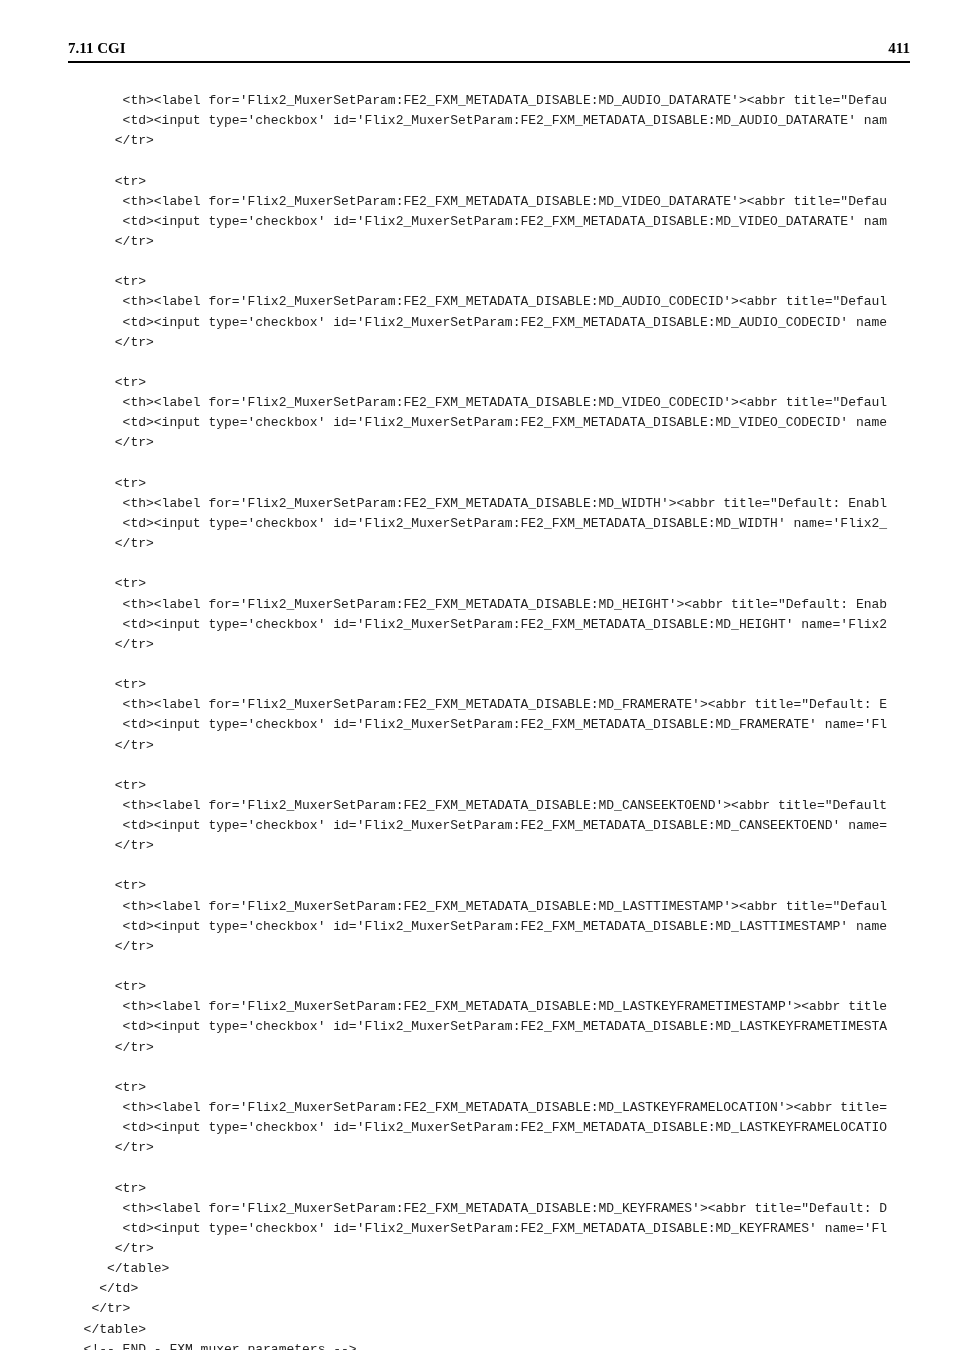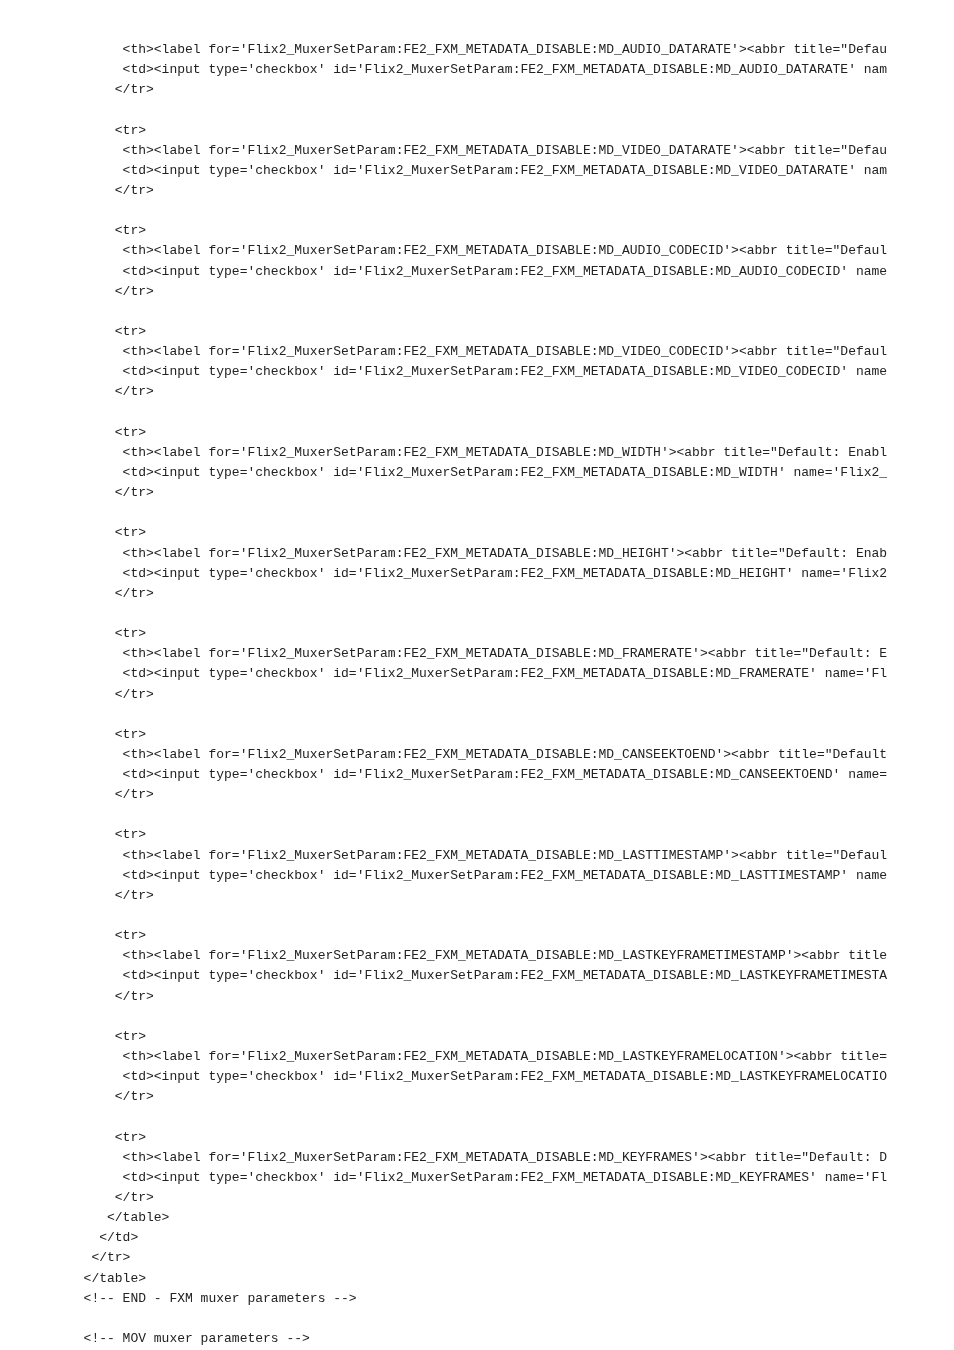--- a/index.html
+++ b/index.html
@@ -51,20 +51,24 @@
     font-size: 10px;
     font-weight: bold;
     color: #000;
   }
 </style>
 </head>
 <body>
 
 <div class="page">
 
+  <div class="header">
+    <span class="header-left">7.11 CGI</span>
+    <span class="header-right">411</span>
+  </div>
 
   <div class="code-block" id="code-block">       &lt;th&gt;&lt;label for='Flix2_MuxerSetParam:FE2_FXM_METADATA_DISABLE:MD_AUDIO_DATARATE'&gt;&lt;abbr title="Defau
        &lt;td&gt;&lt;input type='checkbox' id='Flix2_MuxerSetParam:FE2_FXM_METADATA_DISABLE:MD_AUDIO_DATARATE' nam
       &lt;/tr&gt;
 
       &lt;tr&gt;
        &lt;th&gt;&lt;label for='Flix2_MuxerSetParam:FE2_FXM_METADATA_DISABLE:MD_VIDEO_DATARATE'&gt;&lt;abbr title="Defau
        &lt;td&gt;&lt;input type='checkbox' id='Flix2_MuxerSetParam:FE2_FXM_METADATA_DISABLE:MD_VIDEO_DATARATE' nam
       &lt;/tr&gt;
 

